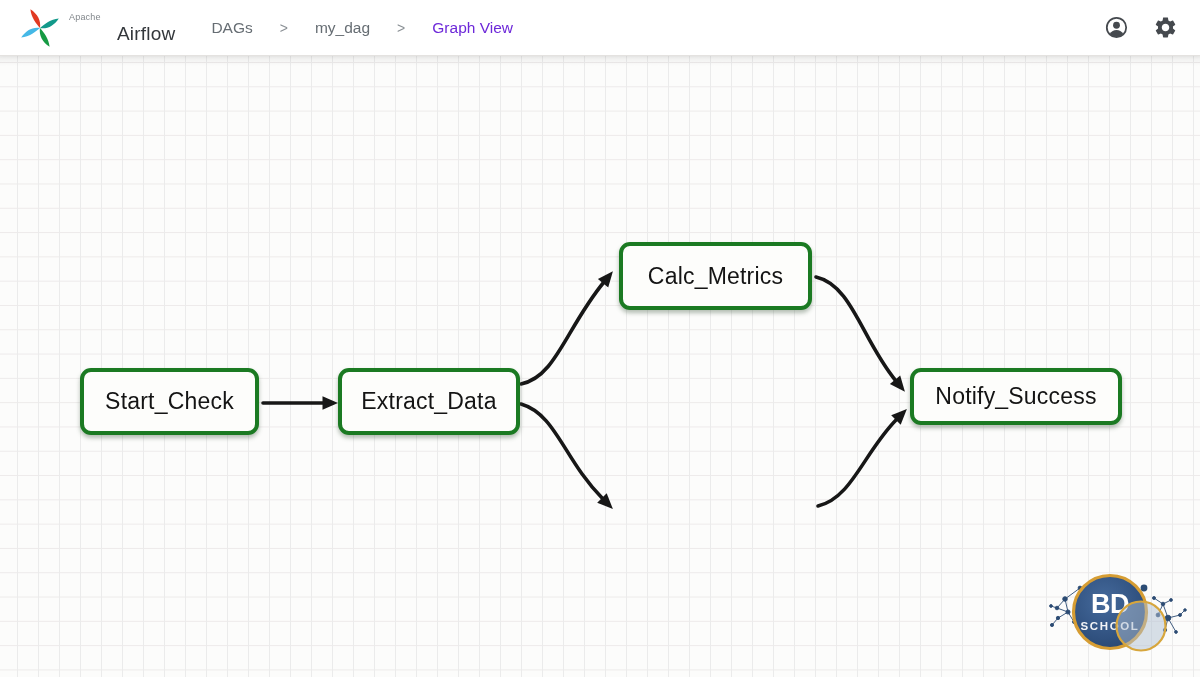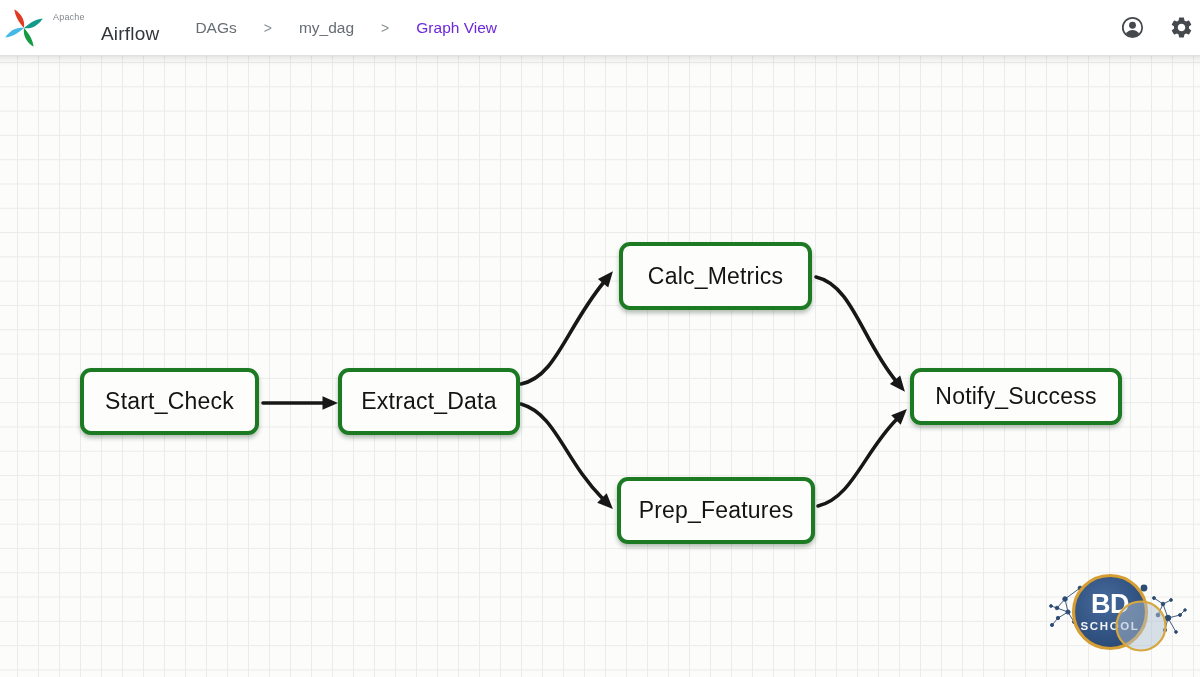--- a/index.html
+++ b/index.html
@@ -3,21 +3,21 @@
 <meta charset="utf-8">
 <style>
   * { margin:0; padding:0; box-sizing:border-box; }
   html,body { width:1200px; height:677px; overflow:hidden; background:#fff;
     font-family:"Liberation Sans", sans-serif; position:relative; }
 
   
   .header { position:absolute; left:0; top:0; width:1200px; height:56px;
     background:#ffffff; border-bottom:1px solid #e4e2e0;
     box-shadow:0 1px 3px rgba(0,0,0,0.05);
-    display:flex; align-items:center; padding:0 4px; z-index:20; }
+    display:flex; align-items:center; padding:0 20px; z-index:20; }
   .logo { display:flex; align-items:center; gap:9px; cursor:pointer; }
   .logo svg { width:40px; height:40px; }
   .logo-text { display:flex; flex-direction:column; line-height:1; }
   .logo-apache { font-size:9px; color:#82878c; letter-spacing:0.2px; margin-bottom:2px; }
   .logo-airflow { font-size:19px; color:#33373b; font-weight:500; letter-spacing:0.2px;margin-left:48px; }
   .breadcrumb { display:flex; align-items:center; gap:27px; margin-left:36px;
     font-size:15.5px; color:#666d73; }
   .breadcrumb a { color:#666d73; text-decoration:none; cursor:pointer; }
   .breadcrumb .sep { color:#8a9095; font-size:14px; }
   .breadcrumb .current { color:#6d28d9; font-weight:500; }
@@ -114,23 +114,20 @@
 <div class="nodes-layer">
     <div class="dag-node" style="left: 80px; top: 368px; width: 179px; height: 67px;">
       <span>Start_Check</span>
     </div>
     <div class="dag-node" style="left: 338px; top: 368px; width: 182px; height: 67px;">
       <span>Extract_Data</span>
     </div>
     <div class="dag-node" style="left: 619px; top: 242px; width: 193px; height: 68px;">
       <span>Calc_Metrics</span>
     </div>
-    <div class="dag-node" style="left: 617px; top: 477px; width: 198px; height: 67px;">
-      <span>Prep_Features</span>
-    </div>
     <div class="dag-node" style="left: 910px; top: 368px; width: 212px; height: 57px;">
       <span>Notify_Success</span>
     </div>
   </div>
 
 <svg class="watermark" viewBox="0 0 140 100">
   <defs>
     <radialGradient id="bdg" cx="0.42" cy="0.36" r="0.78">
       <stop offset="0" stop-color="#456a9c"></stop>
       <stop offset="0.65" stop-color="#30517f"></stop>

